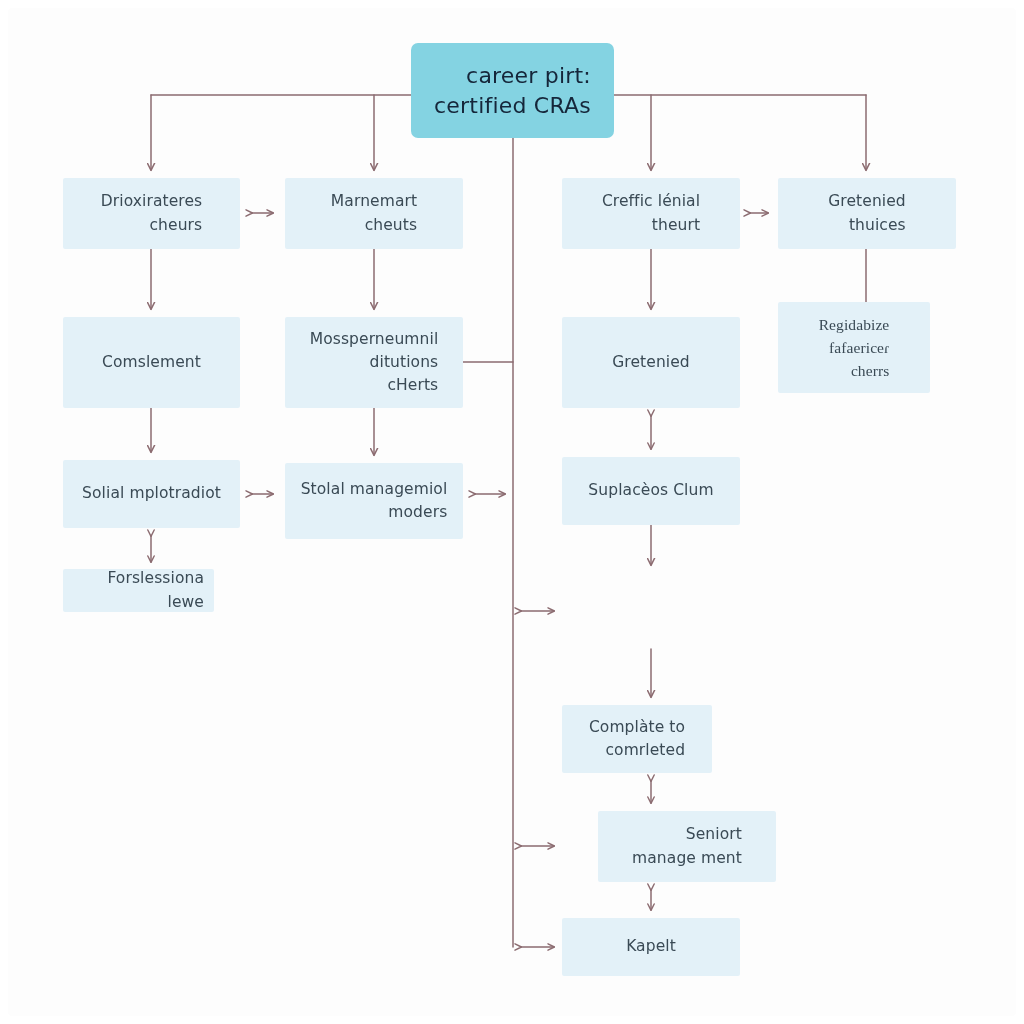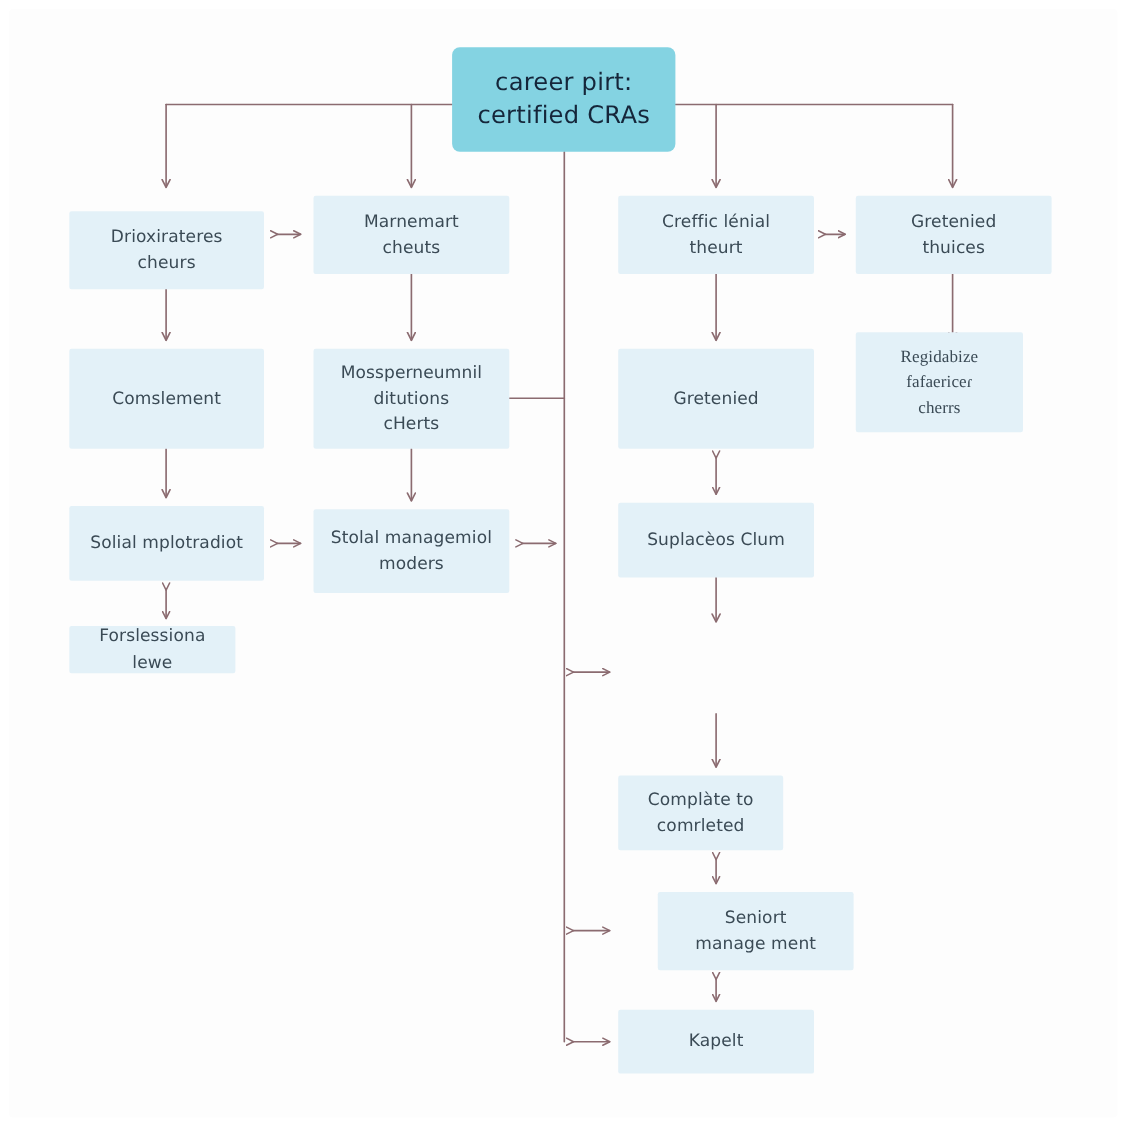--- a/index.html
+++ b/index.html
@@ -33,21 +33,21 @@
     width: 1024px;
     height: 1024px;
     pointer-events: none;
   }
   .node {
     position: absolute;
     box-sizing: border-box;
     display: flex;
     align-items: center;
     justify-content: center;
-    text-align: center;
+    text-align: right;
     color: #3a4a55;
     font-size: 15.5px;
     line-height: 1.5;
     padding: 6px 10px;
     background: #e3f1f8;
     border-radius: 2px;
     letter-spacing: .1px;
   }
   .node.root {
     background: #84d3e2;
@@ -119,21 +119,21 @@
       <path d="M651,890 L651,910" marker-start="url(#ahs)" marker-end="url(#ahs)"></path>
       <path d="M521,947 L554,947" marker-start="url(#ahs)" marker-end="url(#ahs)"></path>
     </g>
   </svg>
 
   <div class="node root" style="left:411px; top:43px; width:203px; height:95px;">
     <span class="label">career pirt:
 certified CRAs</span>
   </div>
 
-  <div class="node" style="left:63px;  top:192px; width:177px; height:71px;">
+  <div class="node" style="left:63px;  top:178px; width:177px; height:71px;">
       <span class="label">Drioxirateres
 cheurs</span>
     </div>
   <div class="node" style="left:285px; top:178px; width:178px; height:71px;">
       <span class="label">Marnemart
 cheuts</span>
     </div>
   <div class="node" style="left:562px; top:178px; width:178px; height:71px;">
       <span class="label">Creffic lénial
 theurt</span>

